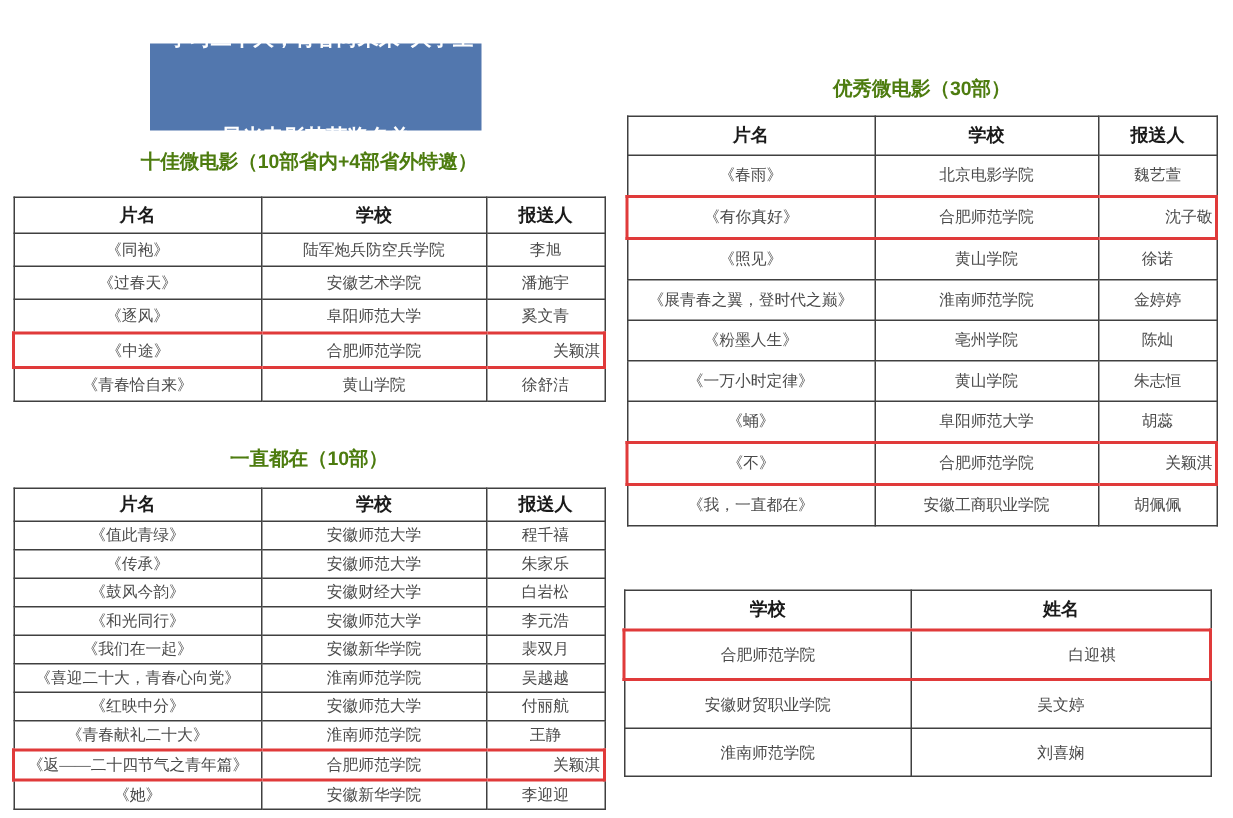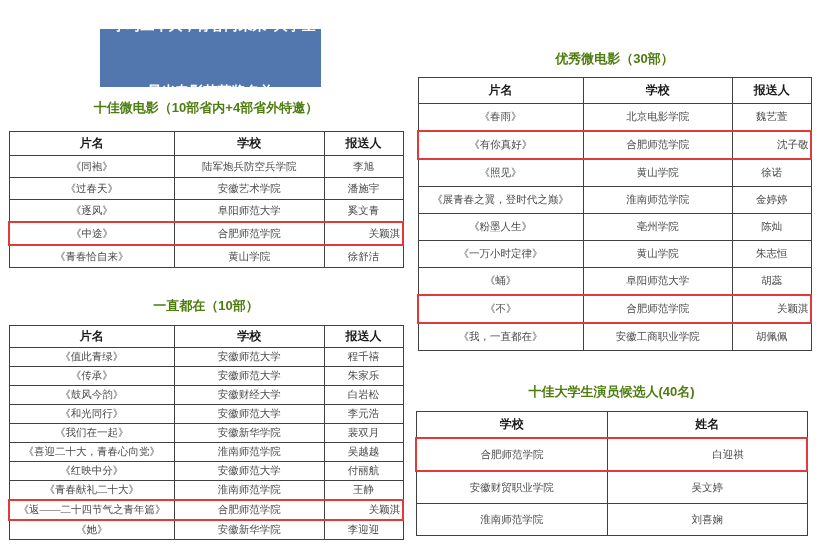--- a/index.html
+++ b/index.html
@@ -236,21 +236,20 @@
         <tr>
           <td>《我，一直都在》</td>
           <td>安徽工商职业学院</td>
           <td>胡佩佩</td>
         </tr>
       </tbody>
     </table>
 </div>
 
 <div class="section" id="sec4">
-  <div class="sec-title">十佳大学生演员候选人(40名)</div>
   <table class="t2 s4">
       <colgroup>
         <col class="c1">
         <col class="c2">
       </colgroup>
       <thead>
         <tr>
           <th>学校</th>
           <th>姓名</th>
         </tr>

